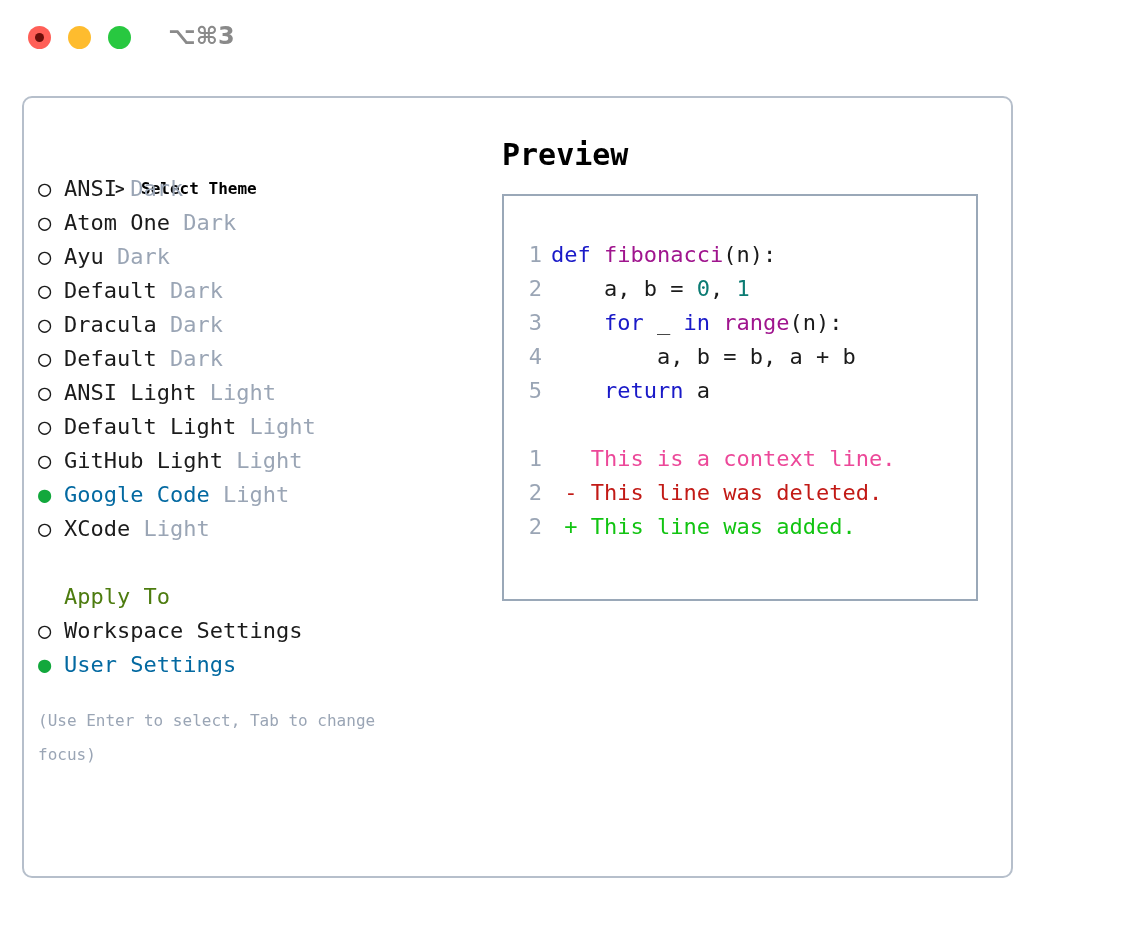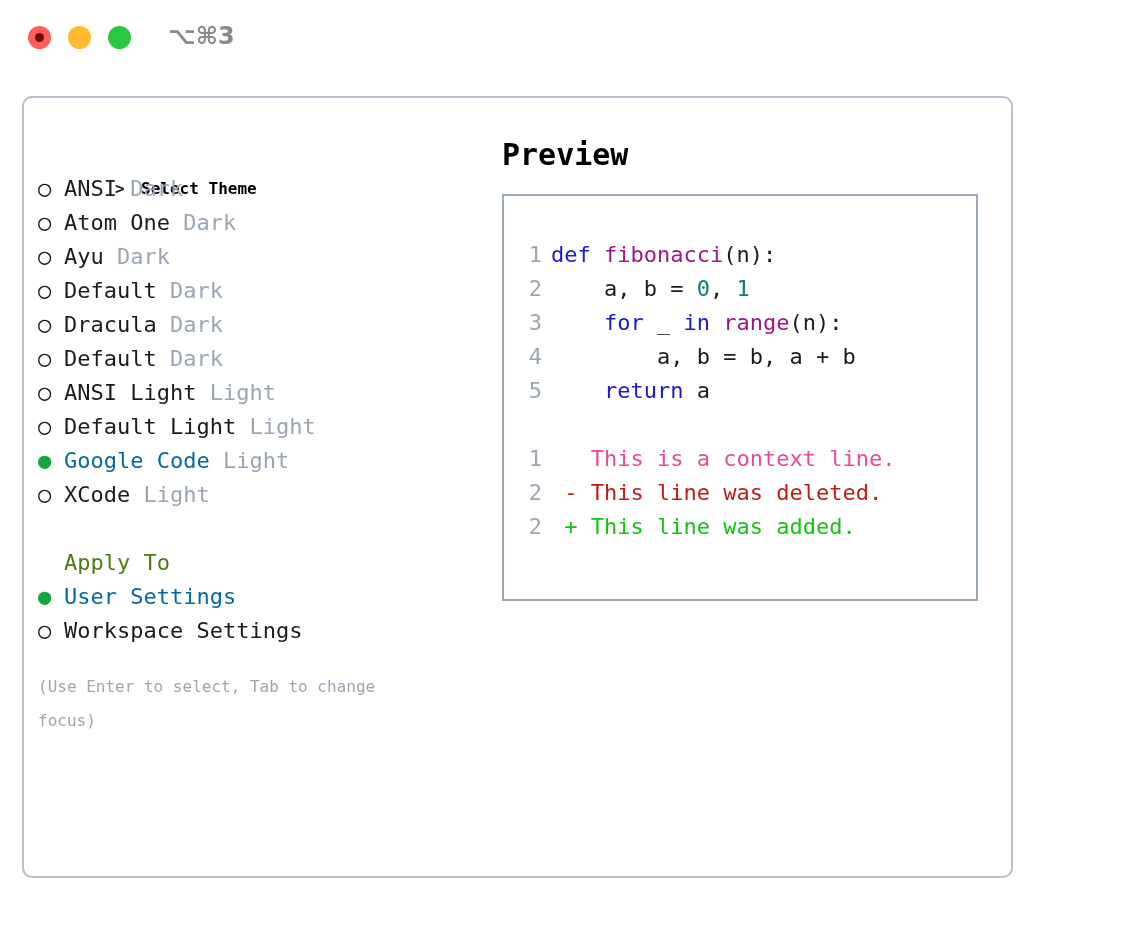--- a/index.html
+++ b/index.html
@@ -199,31 +199,32 @@
 
       <div id="theme-items">
           <div class="row"><span class="marker">○</span><span>ANSI </span><span class="tag">Dark</span></div>
           <div class="row"><span class="marker">○</span><span>Atom One </span><span class="tag">Dark</span></div>
           <div class="row"><span class="marker">○</span><span>Ayu </span><span class="tag">Dark</span></div>
           <div class="row"><span class="marker">○</span><span>Default </span><span class="tag">Dark</span></div>
           <div class="row"><span class="marker">○</span><span>Dracula </span><span class="tag">Dark</span></div>
           <div class="row"><span class="marker">○</span><span>Default </span><span class="tag">Dark</span></div>
           <div class="row"><span class="marker">○</span><span>ANSI Light </span><span class="tag">Light</span></div>
           <div class="row"><span class="marker">○</span><span>Default Light </span><span class="tag">Light</span></div>
+          <div class="row"><span class="marker">○</span><span>GitHub Light </span><span class="tag">Light</span></div>
           <div class="row"><span class="marker marker-selected">●</span><span class="label-selected">Google Code </span><span class="tag">Light</span></div>
           <div class="row"><span class="marker">○</span><span>XCode </span><span class="tag">Light</span></div>
         </div>
 
       <div class="spacer-row"></div>
 
       <div class="row group-title">Apply To</div>
 
       <div id="apply-items">
+          <div class="row"><span class="marker">○</span><span>Workspace Settings</span></div>
           <div class="row"><span class="marker marker-selected">●</span><span class="label-selected">User Settings</span></div>
-          <div class="row"><span class="marker">○</span><span>Workspace Settings</span></div>
         </div>
 
       <div class="hint">(Use Enter to select, Tab to change focus)</div>
     </div>
 
     <div class="right-col">
       <div class="preview-title">Preview</div>
 
       <div class="code-box">
         <div class="code-inner">

